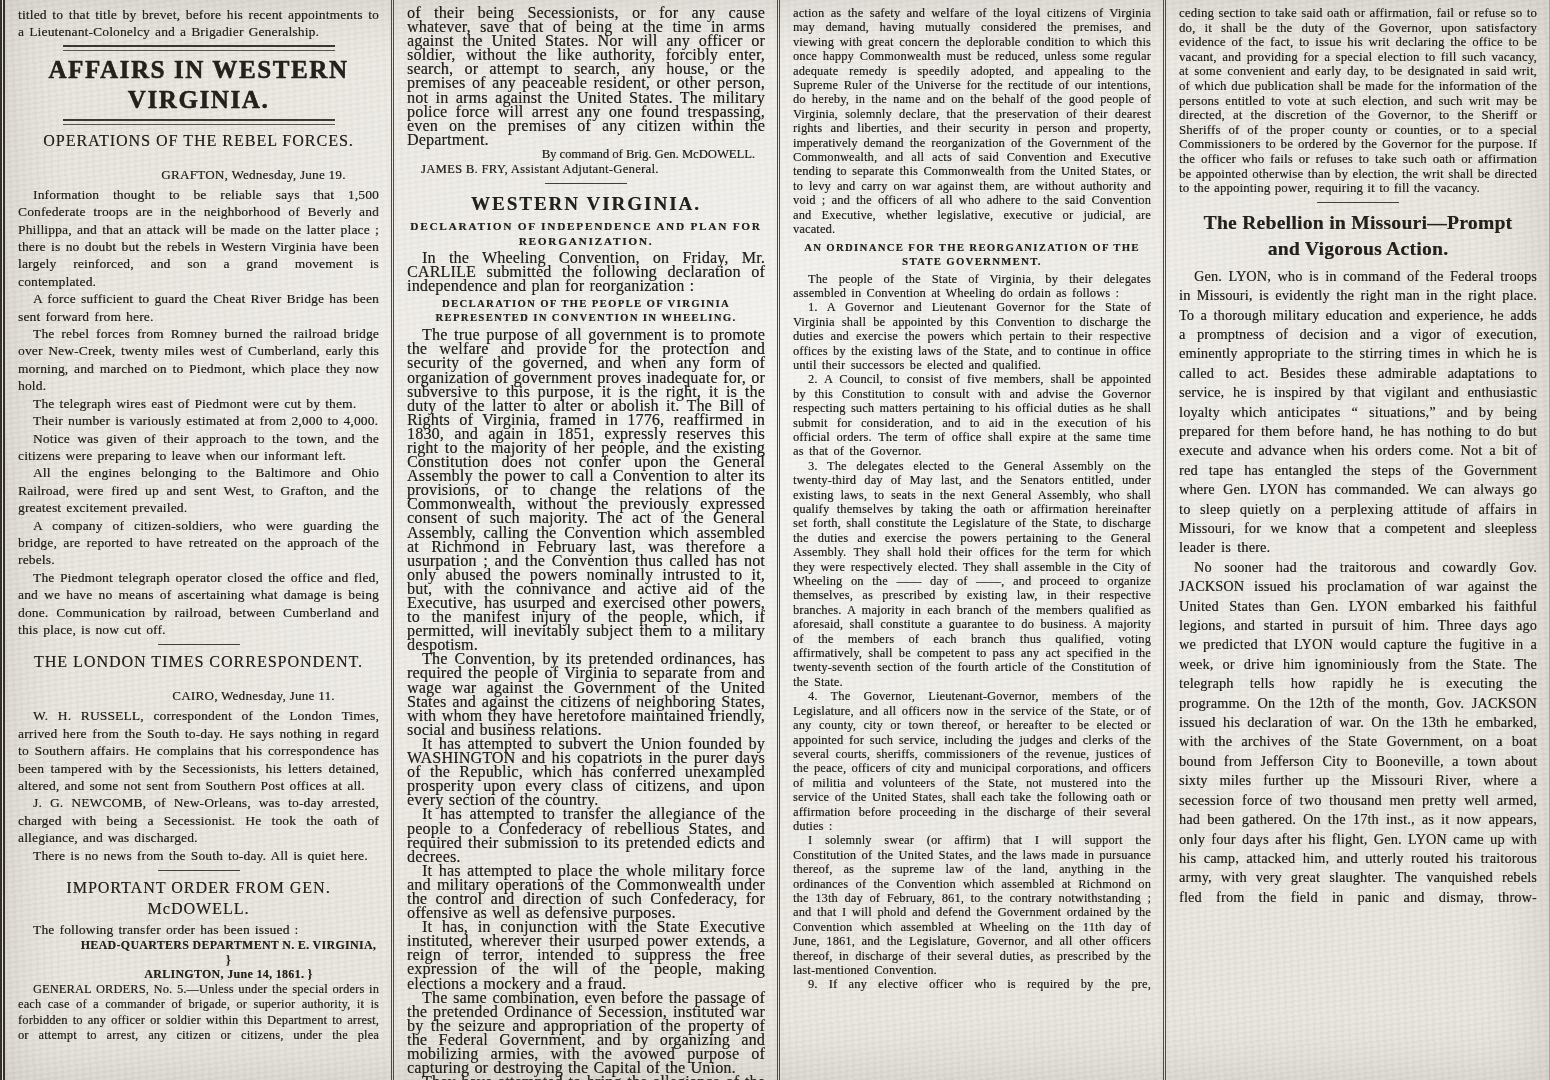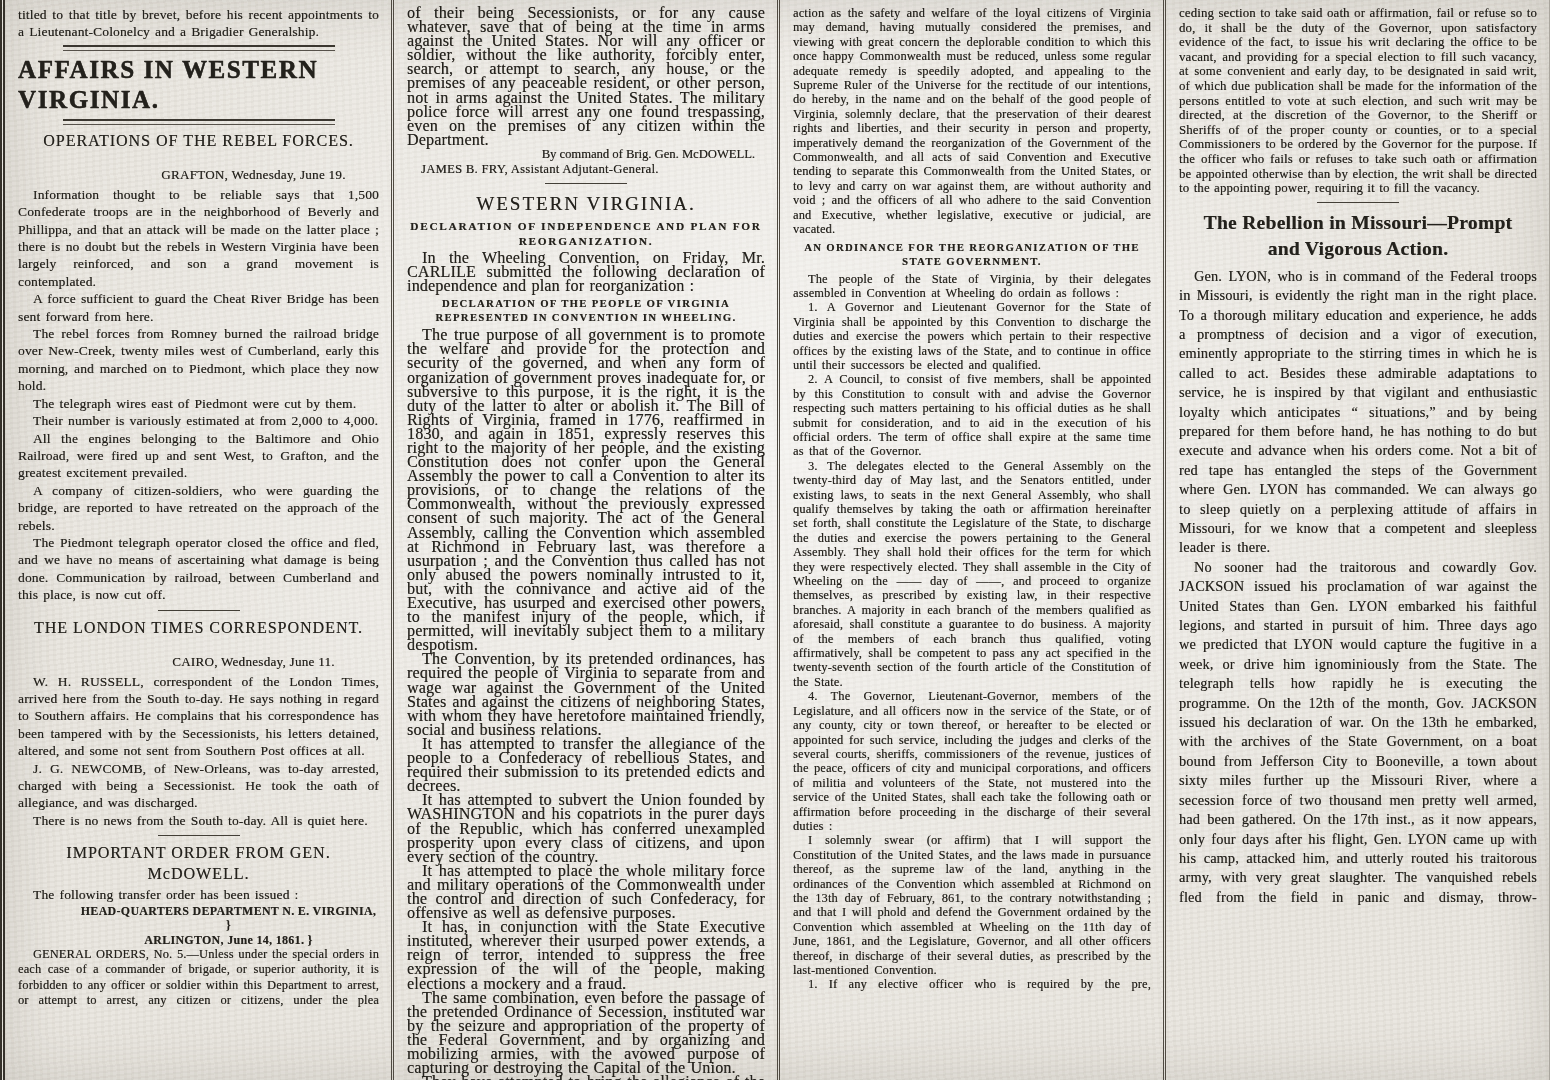--- a/index.html
+++ b/index.html
@@ -40,26 +40,26 @@
   .para{text-indent:15px;}
   .runon{text-align-last:justify;}
   .col-1 .cont,.col-1 .para{font-size:13.4px;line-height:17.4px;}
   .col-1 .tight{font-size:12.3px;line-height:15.3px;word-spacing:1px;}
   .col-2 .cont,.col-2 .para{font-size:16px;line-height:14.1px;word-spacing:1px;}
   .col-3 .cont,.col-3 .para{font-size:12.3px;line-height:14.4px;word-spacing:2px;}
   .col-4 .cont{font-size:12.7px;line-height:14.6px;word-spacing:1px;}
   .col-4 .para{font-size:14.2px;line-height:19.4px;word-spacing:2.5px;}
   
   .headline-main{
-    font-size:25px;font-weight:bold;
+    font-size:25px;font-weight:bold;text-align:center;
     letter-spacing:1.6px;line-height:30px;margin:4px 0 2px;
     -webkit-text-stroke:0.4px #23211c;
   }
   .headline-sec{
-    font-size:19px;font-weight:normal;text-align:center;
+    font-size:19px;font-weight:bold;text-align:center;
     letter-spacing:2px;line-height:24px;margin:8px 0 3px;
   }
   .headline-ed{
     font-size:19.5px;font-weight:bold;text-align:center;
     line-height:26px;margin:7px 6px 5px;letter-spacing:0.3px;
   }
   .subhead{
     font-size:16px;text-align:center;letter-spacing:1px;
     line-height:21px;margin:5px 0 2px;
   }
@@ -99,20 +99,21 @@
       <div class="rule fancy"></div>
       <p class="blk headline-main">AFFAIRS IN WESTERN VIRGINIA.</p>
       <div class="rule fancy"></div>
       <p class="blk subhead">OPERATIONS OF THE REBEL FORCES.</p>
       <p class="blk dateline">GRAFTON, Wednesday, June 19.</p>
       <p class="blk para">Information thought to be reliable says that 1,500 Confederate troops are in the neighborhood of Beverly and Phillippa, and that an attack will be made on the latter place ; there is no doubt but the rebels in Western Virginia have been largely reinforced, and son a grand movement is contemplated.</p>
       <p class="blk para">A force sufficient to guard the Cheat River Bridge has been sent forward from here.</p>
       <p class="blk para">The rebel forces from Romney burned the railroad bridge over New-Creek, twenty miles west of Cumberland, early this morning, and marched on to Piedmont, which place they now hold.</p>
       <p class="blk para">The telegraph wires east of Piedmont were cut by them.</p>
       <p class="blk para">Their number is variously estimated at from 2,000 to 4,000.</p>
+      <p class="blk para">Notice was given of their approach to the town, and the citizens were preparing to leave when our informant left.</p>
       <p class="blk para">All the engines belonging to the Baltimore and Ohio Railroad, were fired up and sent West, to Grafton, and the greatest excitement prevailed.</p>
       <p class="blk para">A company of citizen-soldiers, who were guarding the bridge, are reported to have retreated on the approach of the rebels.</p>
       <p class="blk para">The Piedmont telegraph operator closed the office and fled, and we have no means of ascertaining what damage is being done. Communication by railroad, between Cumberland and this place, is now cut off.</p>
       <div class="rule short"></div>
       <p class="blk subhead">THE LONDON TIMES CORRESPONDENT.</p>
       <p class="blk dateline">CAIRO, Wednesday, June 11.</p>
       <p class="blk para">W. H. RUSSELL, correspondent of the London Times, arrived here from the South to-day. He says nothing in regard to Southern affairs. He complains that his correspondence has been tampered with by the Secessionists, his letters detained, altered, and some not sent from Southern Post offices at all.</p>
       <p class="blk para">J. G. NEWCOMB, of New-Orleans, was to-day arrested, charged with being a Secessionist. He took the oath of allegiance, and was discharged.</p>
       <p class="blk para">There is no news from the South to-day. All is quiet here.</p>
       <div class="rule short"></div>
@@ -126,38 +127,38 @@
       <p class="blk cont">of their being Secessionists, or for any cause whatever, save that of being at the time in arms against the United States.  Nor will any officer or soldier, without the like authority, forcibly enter, search, or attempt to search, any house, or the premises of any peaceable resident, or other person, not in arms against the United States.  The military police force will arrest any one found trespassing, even on the premises of any citizen within the Department.</p>
       <p class="blk byline-right">By command of Brig. Gen. McDOWELL.</p>
       <p class="blk byline-left">JAMES B. FRY, Assistant Adjutant-General.</p>
       <div class="rule short"></div>
       <p class="blk headline-sec">WESTERN VIRGINIA.</p>
       <p class="blk sc-head-lg">DECLARATION OF INDEPENDENCE AND PLAN FOR REORGANIZATION.</p>
       <p class="blk para">In the Wheeling Convention, on Friday, Mr. CARLILE submitted the following declaration of independence and plan for reorganization :</p>
       <p class="blk sc-head">DECLARATION OF THE PEOPLE OF VIRGINIA REPRESENTED IN CONVENTION IN WHEELING.</p>
       <p class="blk para">The true purpose of all government is to promote the welfare and provide for the protection and security of the governed, and when any form of organization of government proves inadequate for, or subversive to this purpose, it is the right, it is the duty of the latter to alter or abolish it.  The Bill of Rights of Virginia, framed in 1776, reaffirmed in 1830, and again in 1851, expressly reserves this right to the majority of her people, and the existing Constitution does not confer upon the General Assembly the power to call a Convention to alter its provisions, or to change the relations of the Commonwealth, without the previously expressed consent of such majority.  The act of the General Assembly, calling the Convention which assembled at Richmond in February last, was therefore a usurpation ; and the Convention thus called has not only abused the powers nominally intrusted to it, but, with the connivance and active aid of the Executive, has usurped and exercised other powers, to the manifest injury of the people, which, if permitted, will inevitably subject them to a military despotism.</p>
       <p class="blk para">The Convention, by its pretended ordinances, has required the people of Virginia to separate from and wage war against the Government of the United States and against the citizens of neighboring States, with whom they have heretofore maintained friendly, social and business relations.</p>
+      <p class="blk para">It has attempted to subvert the Union founded by WASHINGTON and his copatriots in the purer days of the Republic, which has conferred unexampled prosperity upon every class of citizens, and upon every section of the country.</p>
       <p class="blk para">It has attempted to transfer the allegiance of the people to a Confederacy of rebellious States, and required their submission to its pretended edicts and decrees.</p>
-      <p class="blk para">It has attempted to subvert the Union founded by WASHINGTON and his copatriots in the purer days of the Republic, which has conferred unexampled prosperity upon every class of citizens, and upon every section of the country.</p>
       <p class="blk para">It has attempted to place the whole military force and military operations of the Commonwealth under the control and direction of such Confederacy, for offensive as well as defensive purposes.</p>
       <p class="blk para">It has, in conjunction with the State Executive instituted, wherever their usurped power extends, a reign of terror, intended to suppress the free expression of the will of the people, making elections a mockery and a fraud.</p>
       <p class="blk para">The same combination, even before the passage of the pretended Ordinance of Secession, instituted war by the seizure and appropriation of the property of the Federal Government, and by organizing and mobilizing armies, with the avowed purpose of capturing or destroying the Capital of the Union.</p>
       <p class="blk para">They have attempted to bring the allegiance of the people of the United States into direct conflict with their subordinate allegiance to the State, thereby making obedience to their pretended ordinance treason against the former.</p>
       <p class="blk para runon">We, therefore, the delegates here assembled in Convention to devise such measures and take such</p>
     </div>
     <div class="col col-3">
       <p class="blk cont">action as the safety and welfare of the loyal citizens of Virginia may demand, having mutually considered the premises, and viewing with great concern the deplorable condition to which this once happy Commonwealth must be reduced, unless some regular adequate remedy is speedily adopted, and appealing to the Supreme Ruler of the Universe for the rectitude of our intentions, do hereby, in the name and on the behalf of the good people of Virginia, solemnly declare, that the preservation of their dearest rights and liberties, and their security in person and property, imperatively demand the reorganization of the Government of the Commonwealth, and all acts of said Convention and Executive tending to separate this Commonwealth from the United States, or to levy and carry on war against them, are without authority and void ; and the officers of all who adhere to the said Convention and Executive, whether legislative, executive or judicial, are vacated.</p>
       <p class="blk sc-head">AN ORDINANCE FOR THE REORGANIZATION OF THE STATE GOVERNMENT.</p>
       <p class="blk para">The people of the State of Virginia, by their delegates assembled in Convention at Wheeling do ordain as follows :</p>
       <p class="blk para">1. A Governor and Lieutenant Governor for the State of Virginia shall be appointed by this Convention to discharge the duties and exercise the powers which pertain to their respective offices by the existing laws of the State, and to continue in office until their successors be elected and qualified.</p>
       <p class="blk para">2. A Council, to consist of five members, shall be appointed by this Constitution to consult with and advise the Governor respecting such matters pertaining to his official duties as he shall submit for consideration, and to aid in the execution of his official orders.  The term of office shall expire at the same time as that of the Governor.</p>
       <p class="blk para">3. The delegates elected to the General Assembly on the twenty-third day of May last, and the Senators entitled, under existing laws, to seats in the next General Assembly, who shall qualify themselves by taking the oath or affirmation hereinafter set forth, shall constitute the Legislature of the State, to discharge the duties and exercise the powers pertaining to the General Assembly.  They shall hold their offices for the term for which they were respectively elected. They shall assemble in the City of Wheeling on the —— day of ——, and proceed to organize themselves, as prescribed by existing law, in their respective branches.  A majority in each branch of the members qualified as aforesaid, shall constitute a guarantee to do business.  A majority of the members of each branch thus qualified, voting affirmatively, shall be competent to pass any act specified in the twenty-seventh section of the fourth article of the Constitution of the State.</p>
       <p class="blk para">4. The Governor, Lieutenant-Governor, members of the Legislature, and all officers now in the service of the State, or of any county, city or town thereof, or hereafter to be elected or appointed for such service, including the judges and clerks of the several courts, sheriffs, commissioners of the revenue, justices of the peace, officers of city and municipal corporations, and officers of militia and volunteers of the State, not mustered into the service of the United States, shall each take the following oath or affirmation before proceeding in the discharge of their several duties :</p>
       <p class="blk para">I solemnly swear (or affirm) that I will support the Constitution of the United States, and the laws made in pursuance thereof, as the supreme law of the land, anything in the ordinances of the Convention which assembled at Richmond on the 13th day of February, 861, to the contrary notwithstanding ; and that I will phold and defend the Government ordained by the Convention which assembled at Wheeling on the 11th day of June, 1861, and the Legislature, Governor, and all other officers thereof, in discharge of their several duties, as prescribed by the last-mentioned Convention.</p>
-      <p class="blk para runon">1. If any elective officer who is required by the pre,</p>
+      <p class="blk para runon">9. If any elective officer who is required by the pre,</p>
     </div>
     <div class="col col-4">
       <p class="blk cont">ceding section to take said oath or affirmation, fail or refuse so to do, it shall be the duty of the Governor, upon satisfactory evidence of the fact, to issue his writ declaring the office to be vacant, and providing for a special election to fill such vacancy, at some convenient and early day, to be designated in said writ, of which due publication shall be made for the information of the persons entitled to vote at such election, and such writ may be directed, at the discretion of the Governor, to the Sheriff or Sheriffs of of the proper county or counties, or to a special Commissioners to be ordered by the Governor for the purpose.  If the officer who fails or refuses to take such oath or affirmation be appointed otherwise than by election, the writ shall be directed to the appointing power, requiring it to fill the vacancy.</p>
       <div class="rule short"></div>
       <p class="blk headline-ed">The Rebellion in Missouri—Prompt and Vigorous Action.</p>
       <p class="blk para">Gen. LYON, who is in command of the Federal troops in Missouri, is evidently the right man in the right place.  To a thorough military education and experience, he adds a promptness of decision and a vigor of execution, eminently appropriate to the stirring times in which he is called to act.  Besides these admirable adaptations to service, he is inspired by that vigilant and enthusiastic loyalty which anticipates “ situations,” and by being prepared for them before hand, he has nothing to do but execute and advance when his orders come.  Not a bit of red tape has entangled the steps of the Government where Gen. LYON has commanded.  We can always go to sleep quietly on a perplexing attitude of affairs in Missouri, for we know that a competent and sleepless leader is there.</p>
       <p class="blk para runon">No sooner had the traitorous and cowardly Gov. JACKSON issued his proclamation of war against the United States than Gen. LYON embarked his faithful legions, and started in pursuit of him.  Three days ago we predicted that LYON would capture the fugitive in a week, or drive him ignominiously from the State.  The telegraph tells how rapidly he is executing the programme.  On the 12th of the month, Gov. JACKSON issued his declaration of war.  On the 13th he embarked, with the archives of the State Government, on a boat bound from Jefferson City to Booneville, a town about sixty miles further up the Missouri River, where a secession force of two thousand men pretty well armed, had been gathered.  On the 17th inst., as it now appears, only four days after his flight, Gen. LYON came up with his camp, attacked him, and utterly routed his traitorous army, with very great slaughter.  The vanquished rebels fled from the field in panic and dismay, throw-</p>
     </div>
   </div>
 

